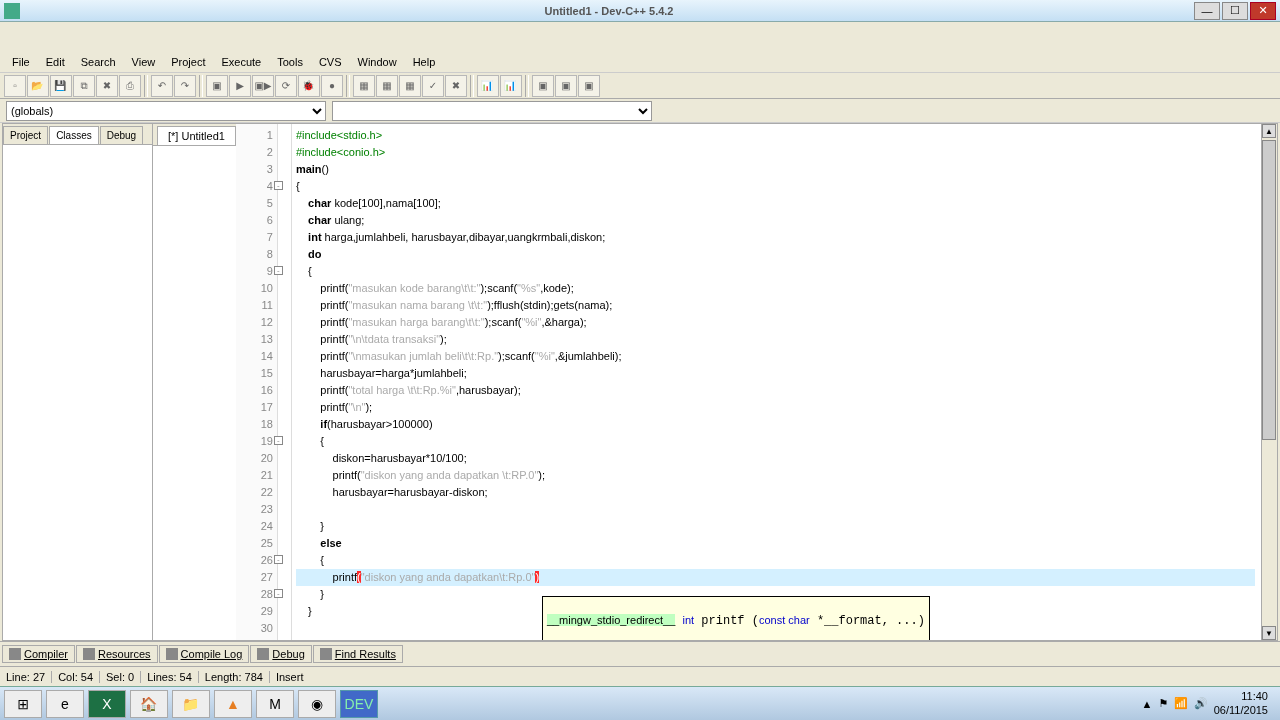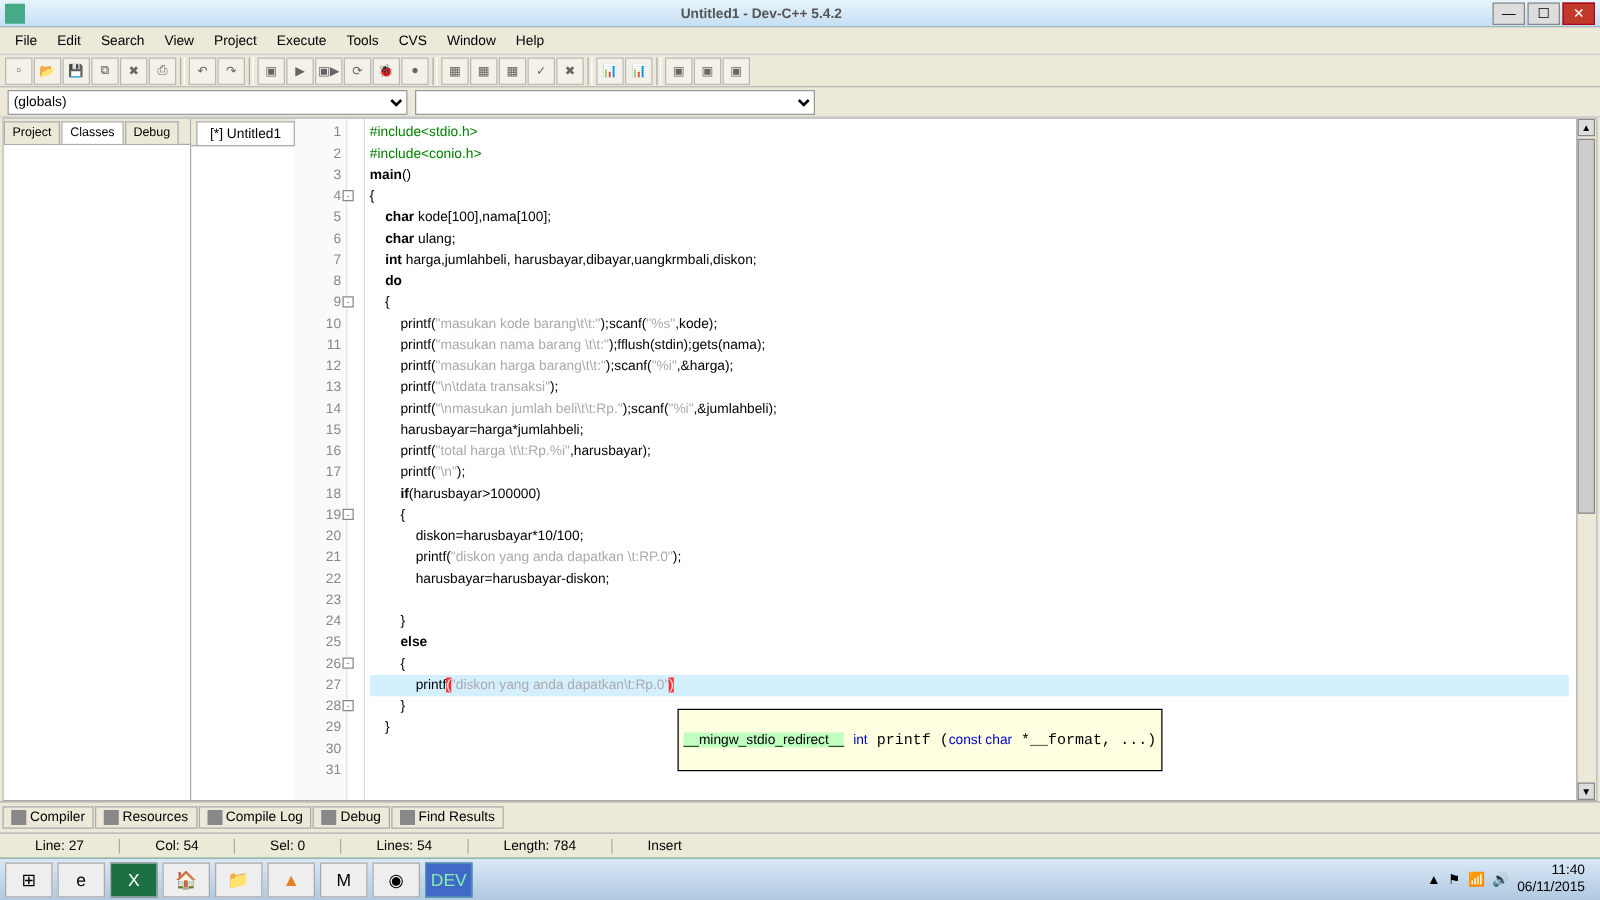--- a/index.html
+++ b/index.html
@@ -4,21 +4,21 @@
 <style>
 * { margin: 0; padding: 0; box-sizing: border-box; font-family: Tahoma, sans-serif; font-size: 11px; }
 body { background: #ece9d8; width: 1280px; height: 720px; overflow: hidden; display: flex; flex-direction: column; }
 
 .titlebar { background: linear-gradient(#e8f4fc, #c4dff4); height: 22px; display: flex; align-items: center; padding: 0 4px; border-bottom: 1px solid #8aa; }
 .titlebar .icon { width: 16px; height: 16px; background: #4a8; margin-right: 6px; }
 .titlebar .title { flex: 1; text-align: center; color: #555; font-weight: bold; }
 .titlebar .winbtn { width: 26px; height: 18px; margin-left: 2px; display: flex; align-items: center; justify-content: center; border: 1px solid #888; background: #ddd; cursor: pointer; }
 .titlebar .close { background: #c0392b; color: #fff; border-color: #a02; }
 
-.menubar { background: #ece9d8; height: 22px; display: flex; align-items: center; padding: 0 4px; border-bottom: 1px solid #ccc; }
+.menubar { background: #ece9d8; height: 22px; display: flex; align-items: center; padding: 0 4px; border-bottom: 1px solid #ccc; margin-top: 29px; }
 .menubar .menu { padding: 3px 8px; cursor: pointer; }
 
 .toolbar { background: #ece9d8; height: 26px; display: flex; align-items: center; padding: 2px 4px; border-bottom: 1px solid #aaa; gap: 1px; }
 .toolbar .tbtn { width: 22px; height: 22px; border: 1px solid #b8b8b8; background: #f4f2e8; display: flex; align-items: center; justify-content: center; cursor: pointer; font-size: 10px; color: #666; }
 .toolbar .sep { width: 4px; height: 22px; border-left: 1px solid #aaa; border-right: 1px solid #fff; margin: 0 2px; }
 
 .combos { background: #ece9d8; height: 24px; display: flex; align-items: center; padding: 2px 6px; gap: 6px; border-bottom: 1px solid #ccc; }
 .combos select { height: 20px; background: #fff; border: 1px solid #999; }
 .combo1 { width: 320px; }
 .combo2 { width: 320px; }
@@ -49,26 +49,26 @@
 .tooltip { position: absolute; left: 306px; top: 472px; background: #ffffe1; border: 1px solid #000; padding: 17px 4px; font-family: 'Courier New', monospace; font-size: 12px; }
 .tooltip .kw2 { color: #0000cc; }
 .tooltip .hlp { background: #c0ffc0; }
 
 .scrollbar-v { width: 16px; background: #ece9d8; border-left: 1px solid #aaa; position: relative; }
 .scrollbar-v .arrow { width: 14px; height: 14px; background: #ddd; border: 1px solid #888; position: absolute; left: 0; display: flex; align-items: center; justify-content: center; font-size: 8px; }
 .scrollbar-v .arrow.up { top: 0; }
 .scrollbar-v .arrow.down { bottom: 0; }
 .scrollbar-v .thumb { width: 14px; background: #ccc; border: 1px solid #888; position: absolute; left: 0; top: 16px; height: 300px; }
 
-.bottomtabs { display: flex; background: #ece9d8; border-top: 1px solid #aaa; height: 22px; align-items: center; padding: 12px 2px; }
+.bottomtabs { display: flex; background: #ece9d8; border-top: 1px solid #aaa; height: 22px; align-items: center; padding: 12px 2px; text-decoration: underline; }
 .bottomtabs .btab { padding: 2px 6px; border: 1px solid #aaa; background: #ece9d8; margin-right: 1px; cursor: pointer; display: flex; align-items: center; gap: 3px; font-size: 11px; }
 .bottomtabs .bicon { width: 12px; height: 12px; background: #888; }
 
 .statusbar { display: flex; background: #ece9d8; border-top: 1px solid #aaa; height: 20px; align-items: center; font-size: 11px; }
-.statusbar .cell { padding: 0 28px; border-right: 1px solid #aaa; }
+.statusbar .cell { padding: 0 6px; border-right: 1px solid #aaa; }
 .statusbar .cell:last-child { flex: 1; border-right: none; }
 
 .taskbar { height: 34px; background: linear-gradient(#d9e8f7, #b0c8e0); border-top: 1px solid #7a9; display: flex; align-items: center; padding: 0 4px; gap: 4px; }
 .taskbar .tbicon { width: 38px; height: 28px; background: #eee; border: 1px solid #aaa; display: flex; align-items: center; justify-content: center; cursor: pointer; font-size: 14px; }
 .taskbar .tbicon.active { background: #cde8ff; border-color: #59a; }
 .taskbar .tray { margin-left: auto; display: flex; align-items: center; gap: 6px; padding: 0 8px; font-size: 10px; }
 .taskbar .clock { text-align: right; line-height: 1.2; }
 </style>
 </head>
 <body>

